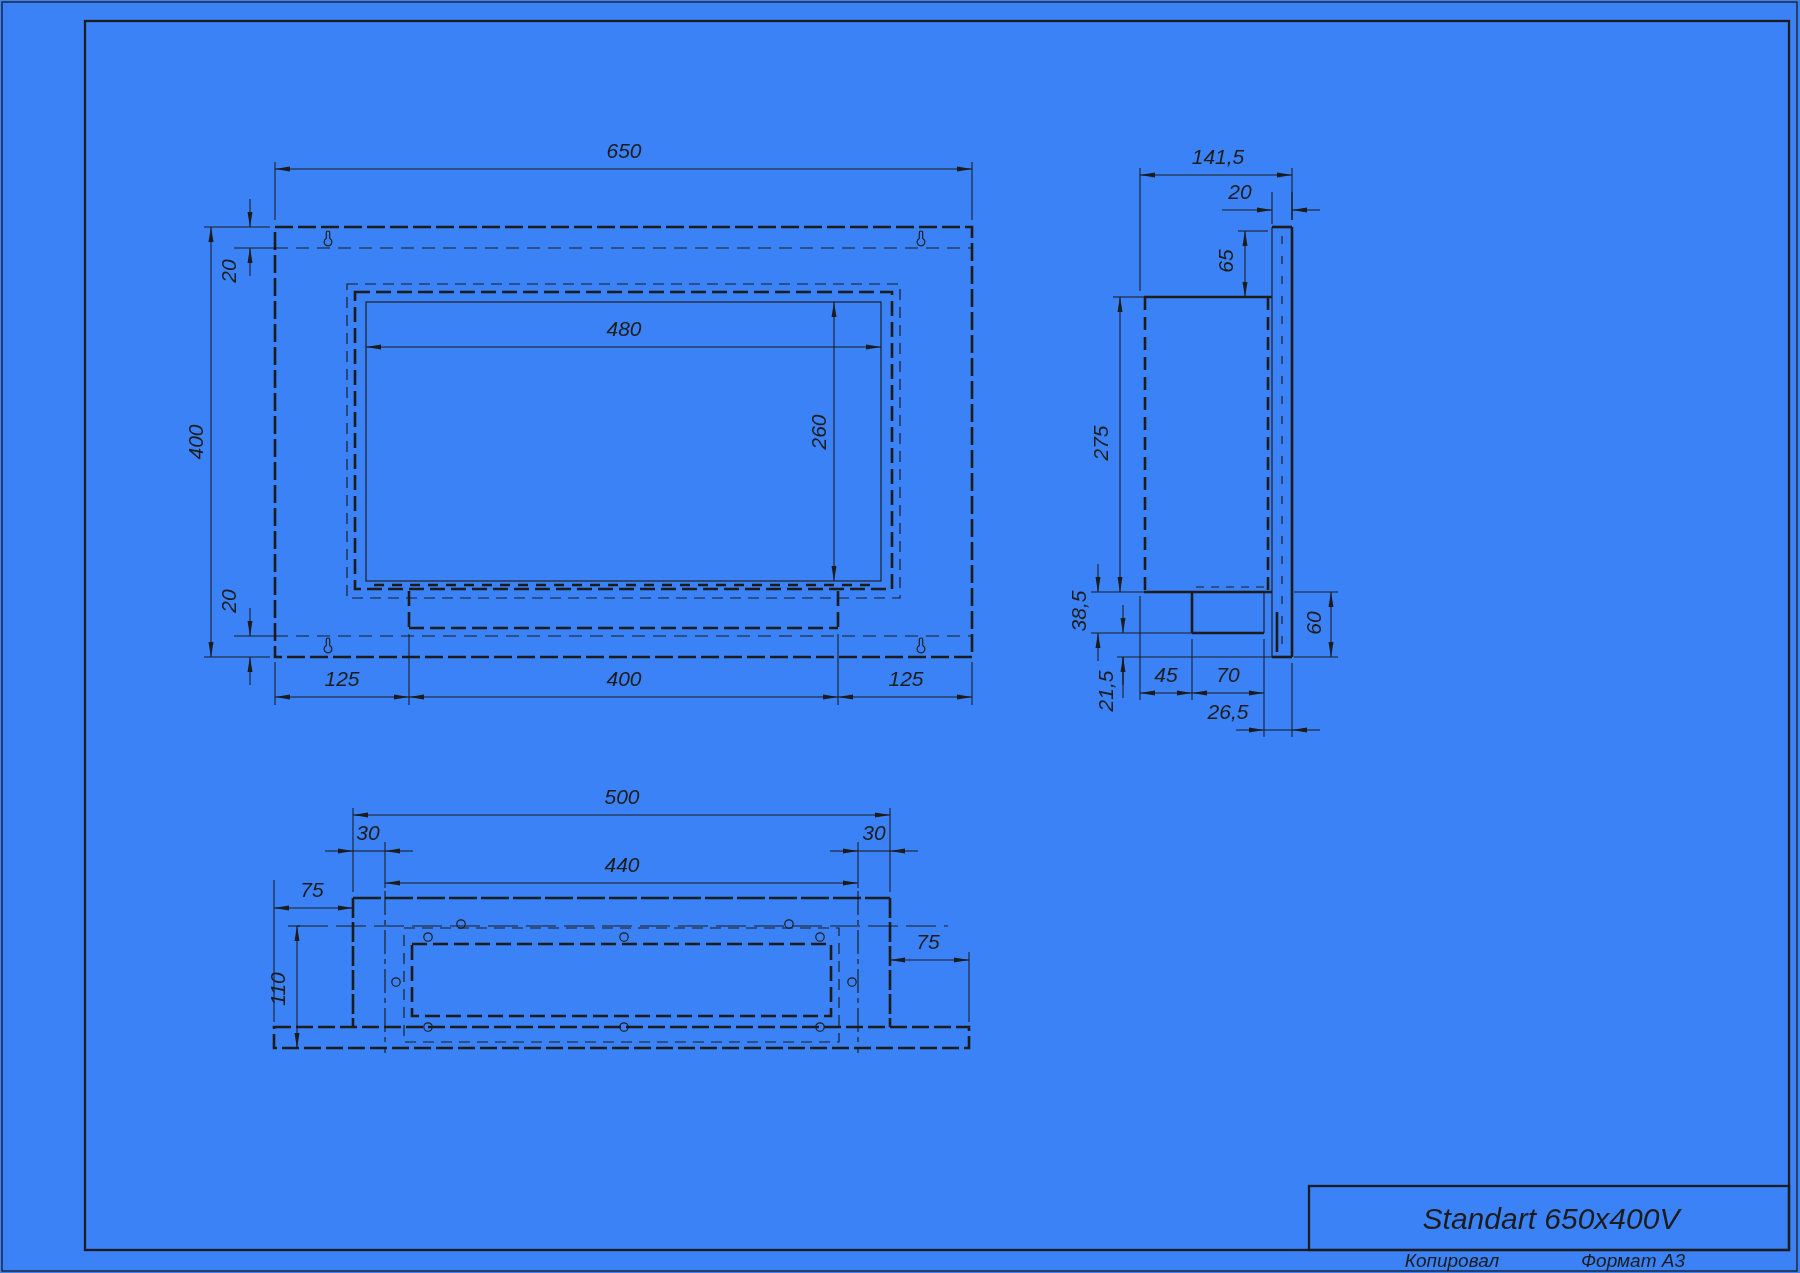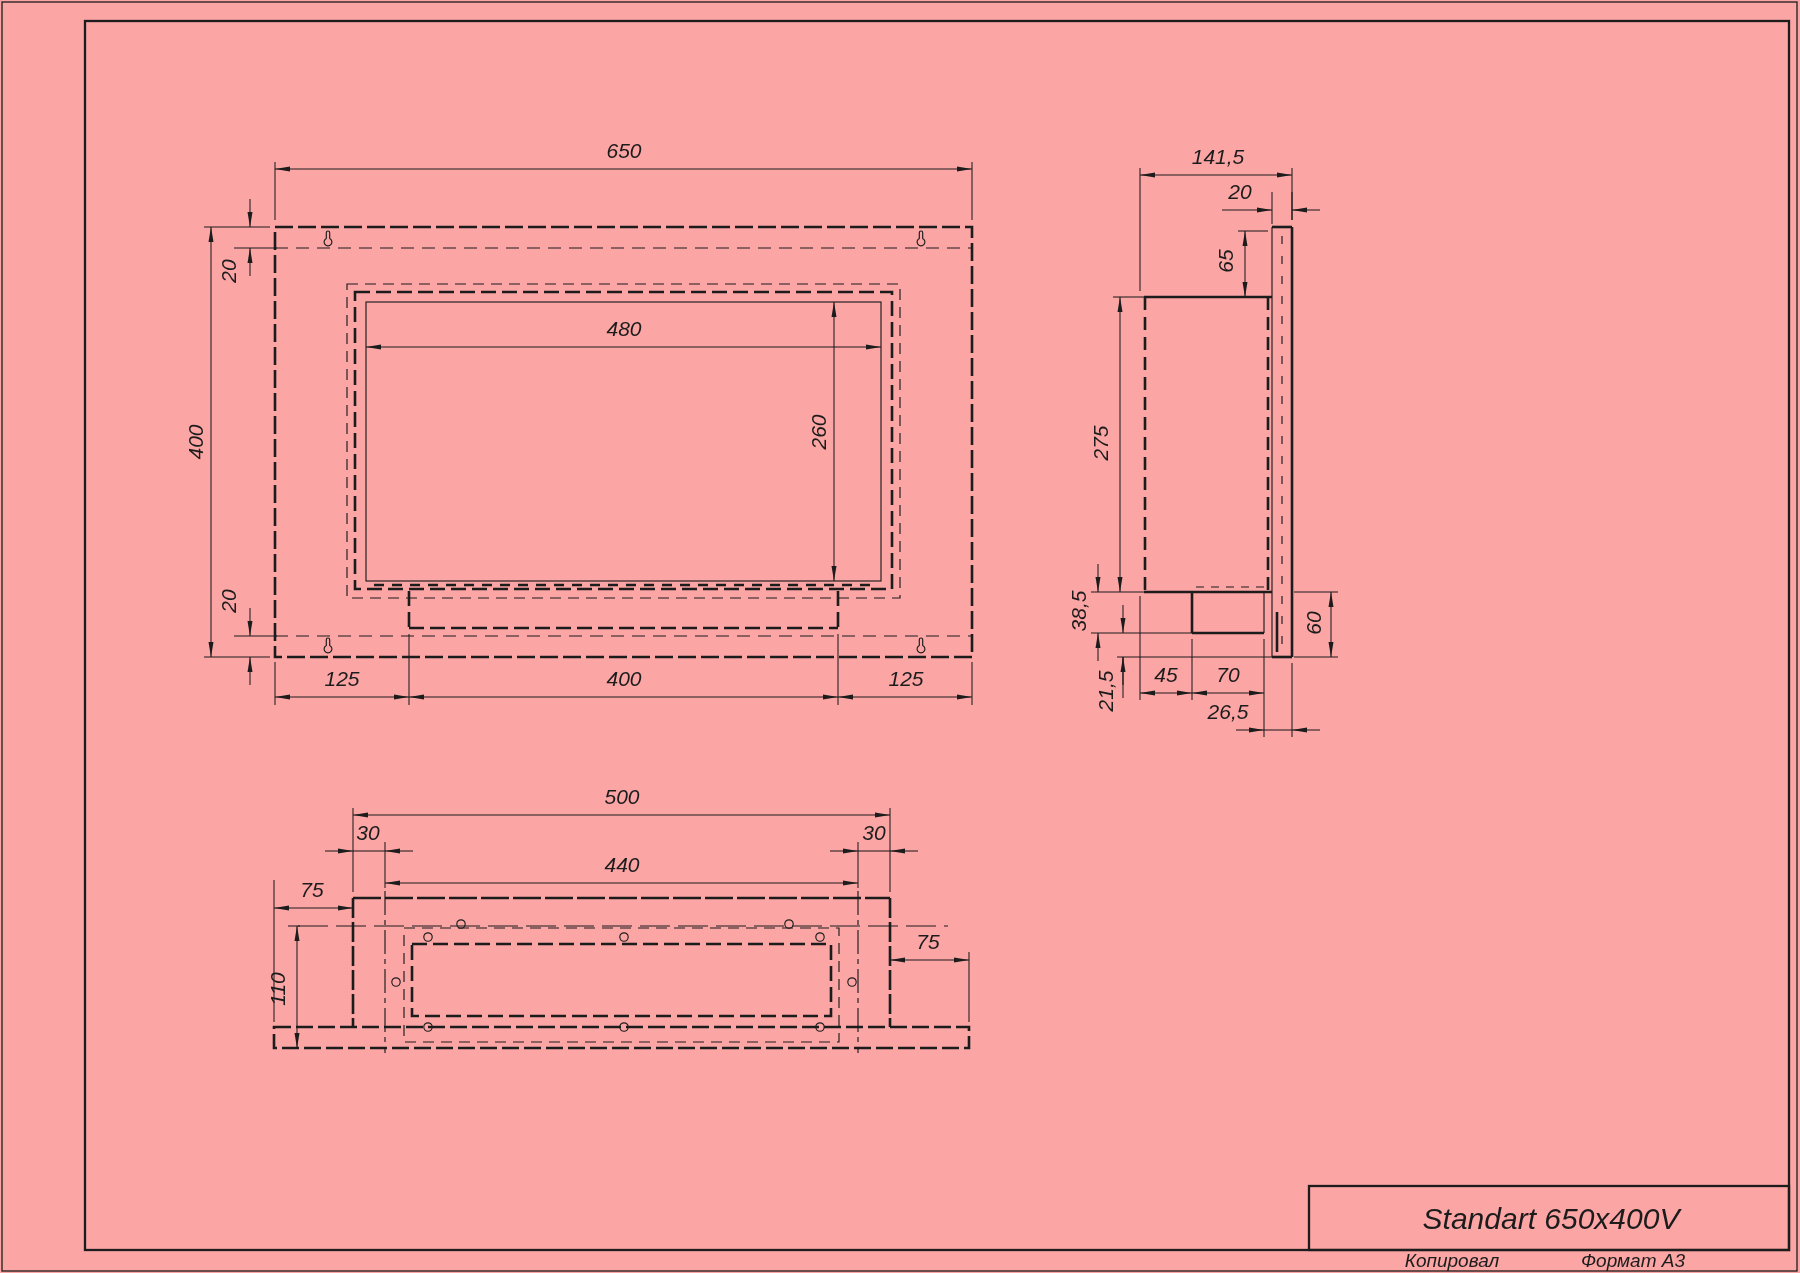--- a/index.html
+++ b/index.html
@@ -1,16 +1,16 @@
 <!DOCTYPE html>
 <html><head>
 <meta charset="utf-8">
 <style>
   html,body{margin:0;padding:0;background:#ffffff;}
-  .sheet{width:1800px;height:1273px;position:relative;background:#fca5a5;overflow:hidden;}
+  .sheet{width:1800px;height:1273px;position:relative;background:#3b82f6;overflow:hidden;}
   svg{display:block;}
   svg line, svg rect, svg path, svg circle{stroke:#1c1c1c;fill:none;}
   .t{stroke-width:2.6;}          
   .n{stroke-width:1.15;}         
   .d{stroke-width:1.05;}         
   .frame{stroke-width:2.3;}
   .pageedge{stroke-width:1.3;}
   text{font-family:"Liberation Sans",sans-serif;font-style:italic;fill:#1c1c1c;stroke:none;}
   .dim{font-size:21px;text-anchor:middle;}
   .ttl{font-size:30px;text-anchor:middle;}

